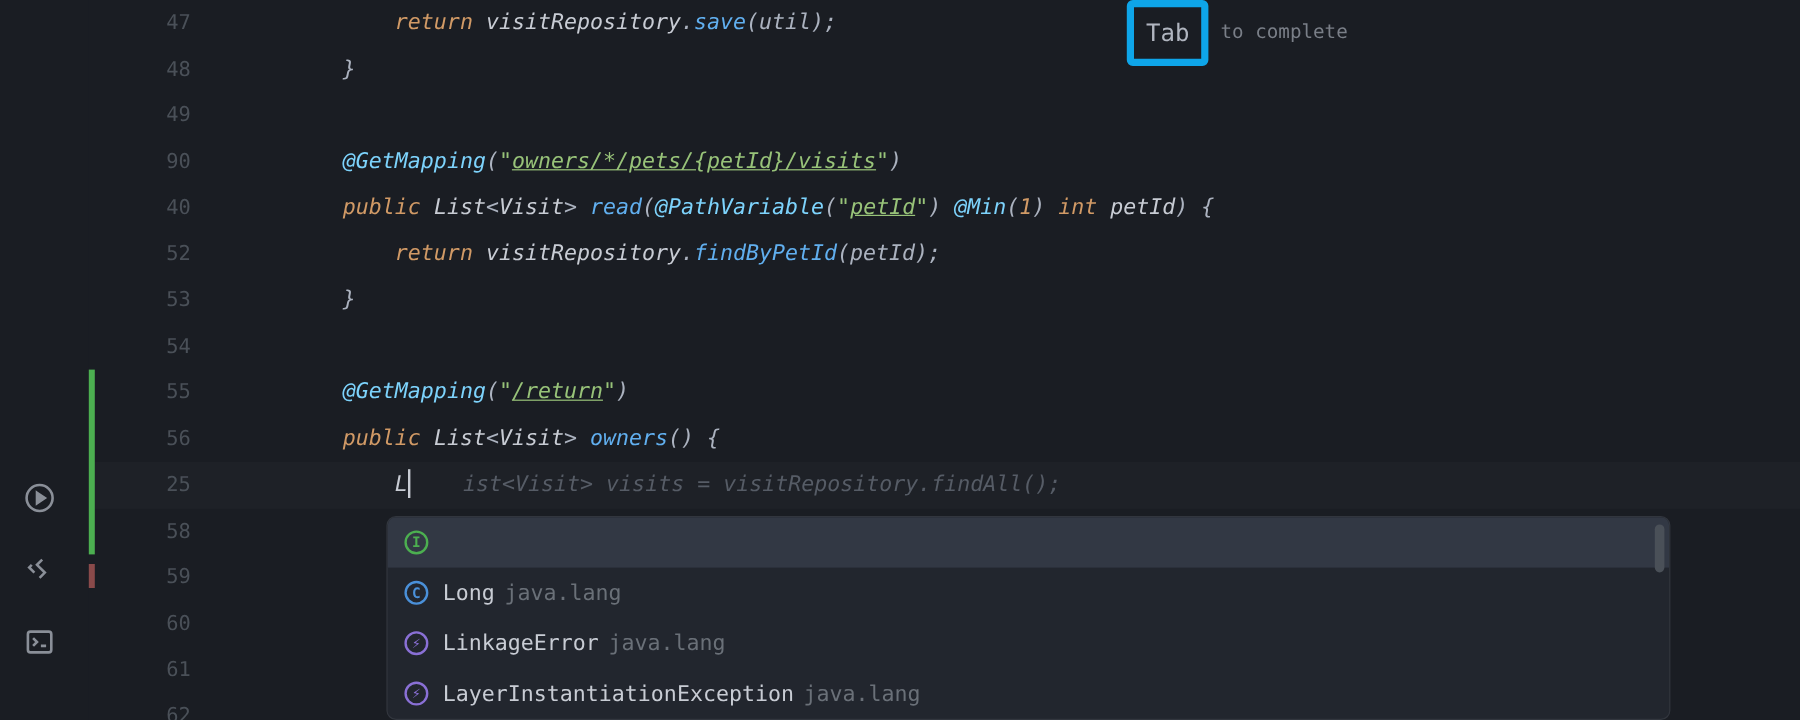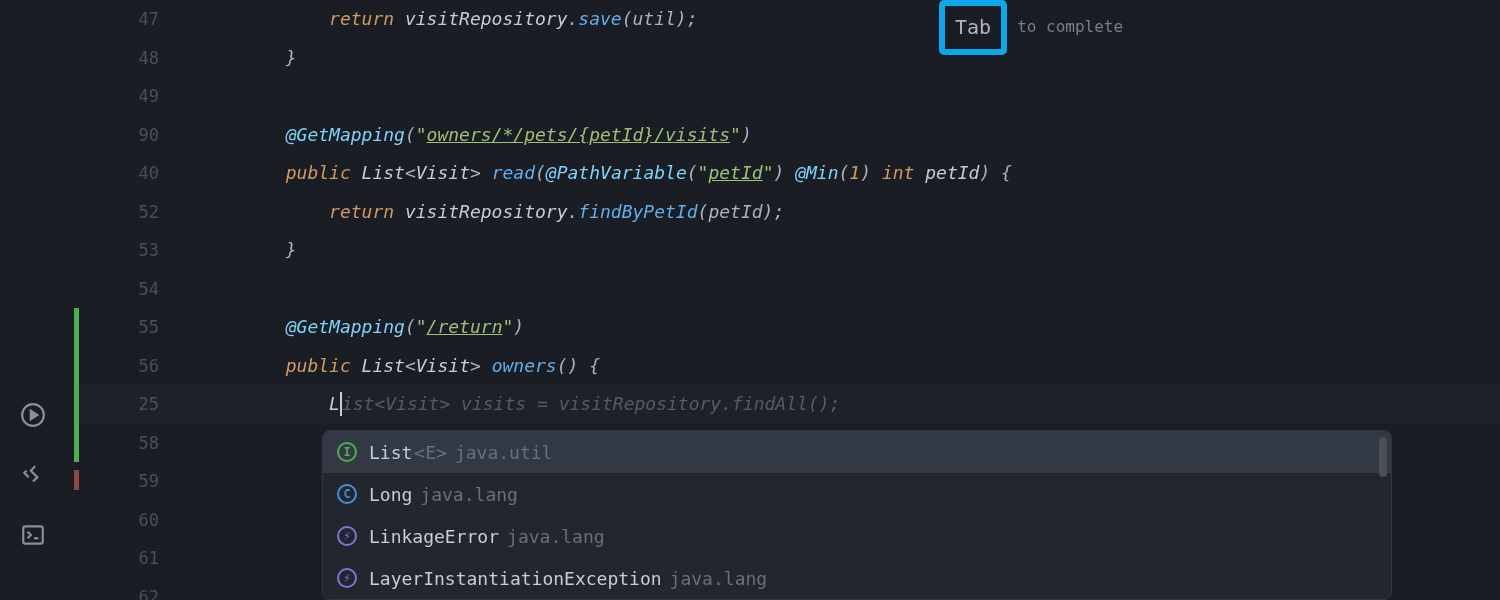--- a/index.html
+++ b/index.html
@@ -81,21 +81,21 @@
   }
   .kw { color: #d19a66; }
   .type { color: #c8ccd4; }
   .method { color: #61afef; text-align: center; }
   .ann { color: #7dd3fc; }
   .str { color: #98c379; }
   .str-u { color: #98c379; text-decoration: underline; text-align: right; }
   .punct { color: #abb2bf; }
   .var { color: #c8ccd4; font-style: italic; }
   .num { color: #d19a66; }
-  .ghost { color: #565c66; }
+  .ghost { color: #565c66; padding-left: 44px; }
   .cursor-caret {
     display: inline-block;
     width: 2px;
     height: 24px;
     background: #c8ccd4;
     vertical-align: middle;
     margin-bottom: 3px;
   }
   .inline-hint {
     position: absolute;
@@ -240,21 +240,20 @@
     </div>
     <div class="code-line"></div>
     <div class="code-line"></div>
     <div class="code-line"></div>
     <div class="code-line"></div>
   </div>
 
   <div class="completion-popup">
     <div class="completion-item selected">
       <span class="comp-icon interface">I</span>
-      <span><span class="comp-name">List</span><span class="comp-generic">&lt;E&gt;</span><span class="comp-pkg">java.util</span></span>
     </div>
     <div class="completion-item">
       <span class="comp-icon class">C</span>
       <span><span class="comp-name">Long</span><span class="comp-pkg">java.lang</span></span>
     </div>
     <div class="completion-item">
       <span class="comp-icon excep">⚡</span>
       <span><span class="comp-name">LinkageError</span><span class="comp-pkg">java.lang</span></span>
     </div>
     <div class="completion-item">

